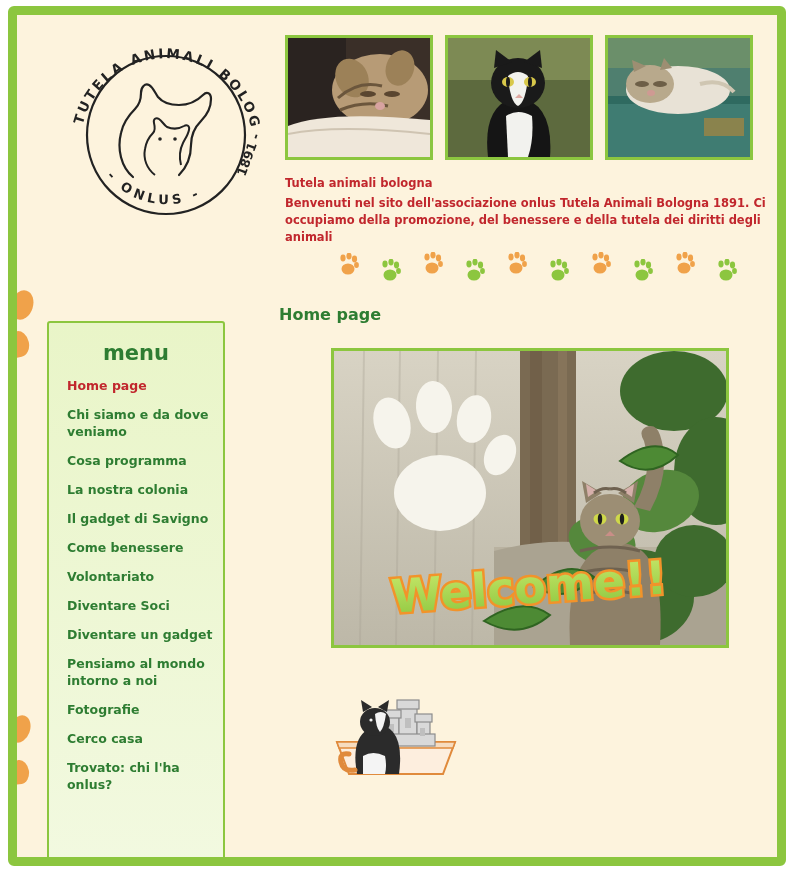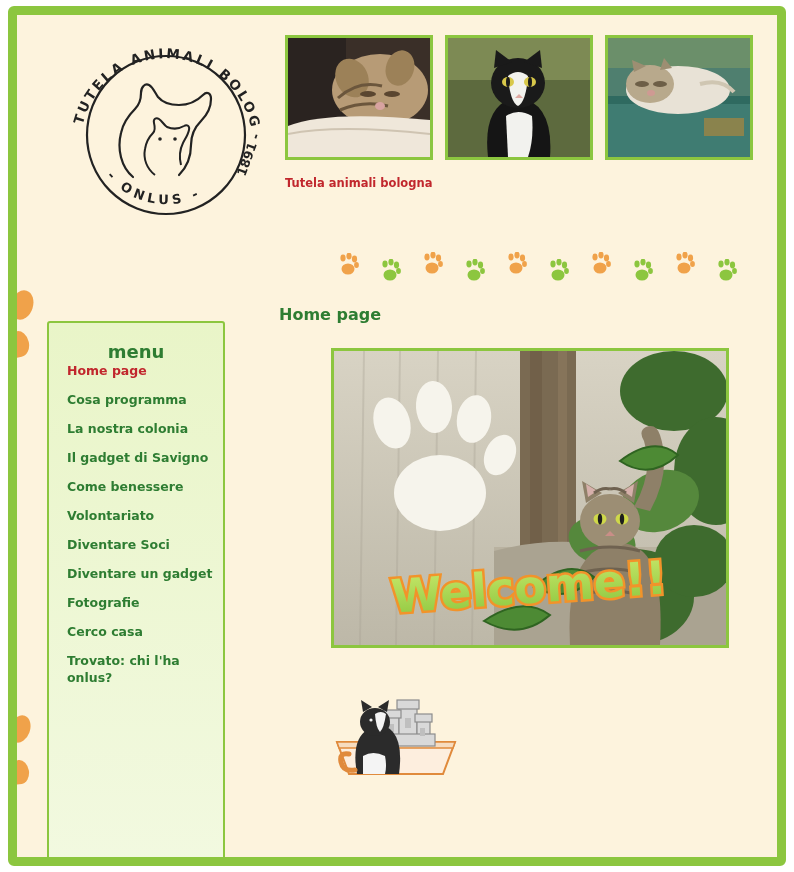--- a/index.html
+++ b/index.html
@@ -105,22 +105,22 @@
     background: linear-gradient(to bottom, #e9f5c8, #f2f9e0);
     border: 2px solid #8cc63f;
     border-radius: 3px;
     box-sizing: border-box;
     padding: 18px 0 30px 0;
   }
   .menu-title {
     text-align: center;
     color: #2e7d32;
     font-weight: bold;
-    font-size: 18px;
-    margin-bottom: 0;
+    font-size: 21px;
+    margin-bottom: 12px;
     font-family: "DejaVu Sans", sans-serif;
   }
   .menu-list {
     list-style: none;
     margin: 0;
     padding: 0 10px 0 18px;
   }
   .menu-list li {
     margin: 0 0 12px 0;
     font-size: 12.5px;
@@ -254,20 +254,21 @@
             <ellipse cx="52" cy="46" rx="7" ry="3" fill="#6d5f47"></ellipse>
             <ellipse cx="43" cy="55" rx="4" ry="3" fill="#cf9a93"></ellipse>
             <path d="M92 46 q22 -6 34 8" stroke="#cfc6b2" stroke-width="4" fill="none"></path>
             <rect x="96" y="80" width="40" height="18" fill="#c8892f" opacity="0.55"></rect>
           </svg>
         </div>
       </div>
 
       <div class="header-text">
         <span class="site-name">Tutela animali bologna</span>
+        <span class="tagline">Benvenuti nel sito dell'associazione onlus Tutela Animali Bologna 1891. Ci occupiamo della promozione, del benessere e della tutela dei diritti degli animali</span>
       </div>
 
       <div class="paw-row">
         <div class="paw" style="left:0px; top:6px;">
           <svg width="22" height="24" viewBox="0 0 22 24">
               <g fill="#f0a24a">
                 <ellipse cx="6" cy="5" rx="2.6" ry="3.4"></ellipse>
                 <ellipse cx="12" cy="3" rx="2.6" ry="3.4"></ellipse>
                 <ellipse cx="17.5" cy="6" rx="2.6" ry="3.4"></ellipse>
                 <ellipse cx="19.5" cy="12" rx="2.4" ry="3"></ellipse>
@@ -376,27 +377,29 @@
         </div>
       </div>
     </div>
 
     <div class="content">
 
       <div class="sidebar">
         <div class="menu-title">menu</div>
         <ul class="menu-list">
           <li class="active">Home page</li>
+          <li>Chi siamo e da dove veniamo</li>
           <li>Cosa programma</li>
           <li>La nostra colonia</li>
           <li>Il gadget di Savigno</li>
           <li>Come benessere</li>
           <li>Volontariato</li>
           <li>Diventare Soci</li>
           <li>Diventare un gadget</li>
+          <li>Pensiamo al mondo intorno a noi</li>
           <li>Fotografie</li>
           <li>Cerco casa</li>
           <li>Trovato: chi l'ha onlus?</li>
         </ul>
       </div>
 
       <div class="main">
         <h1 class="page-title">Home page</h1>
 
         <div class="hero">

